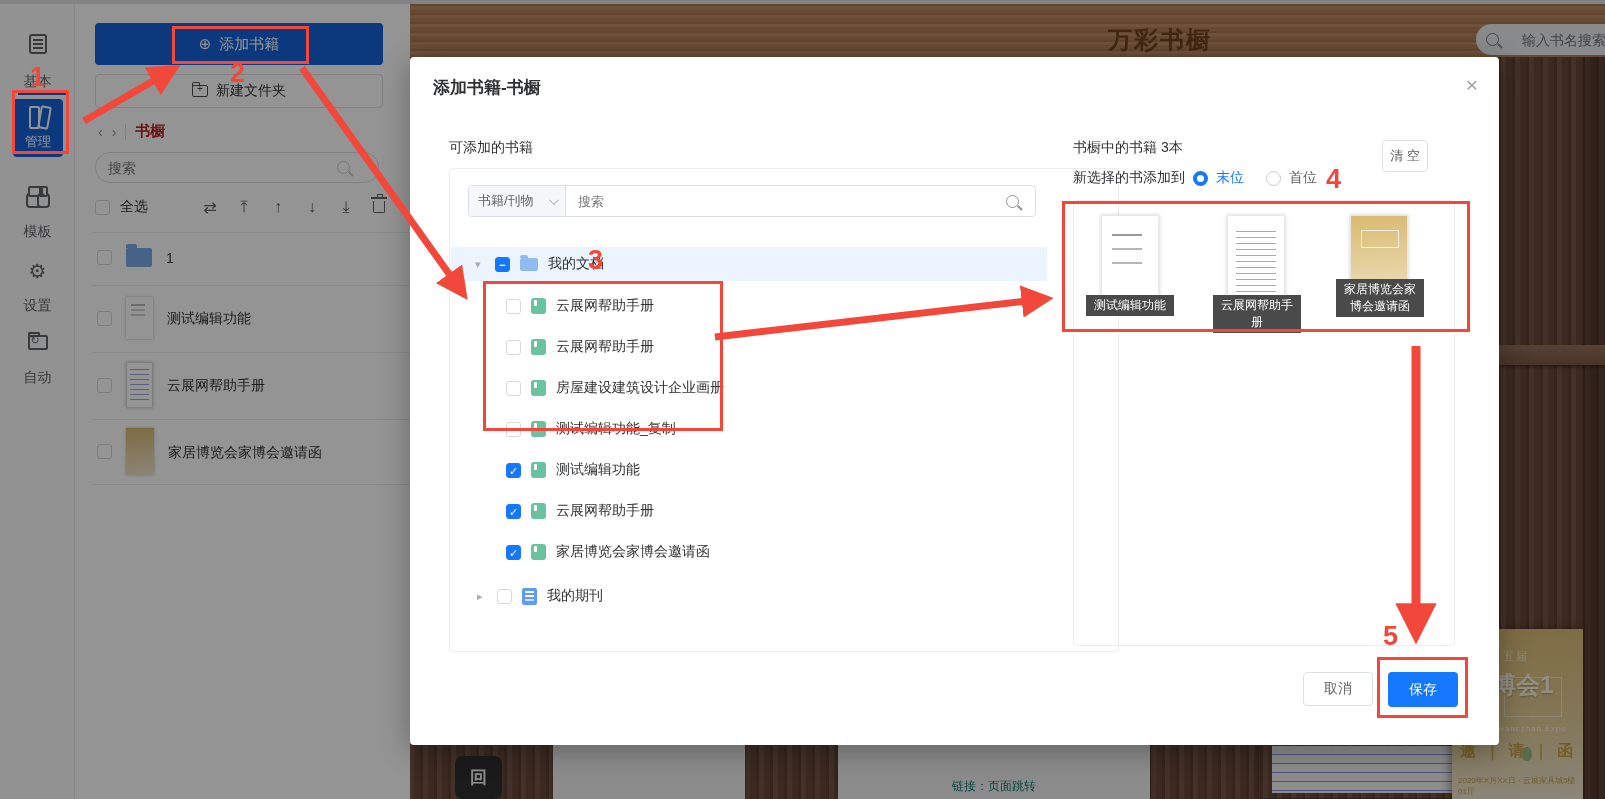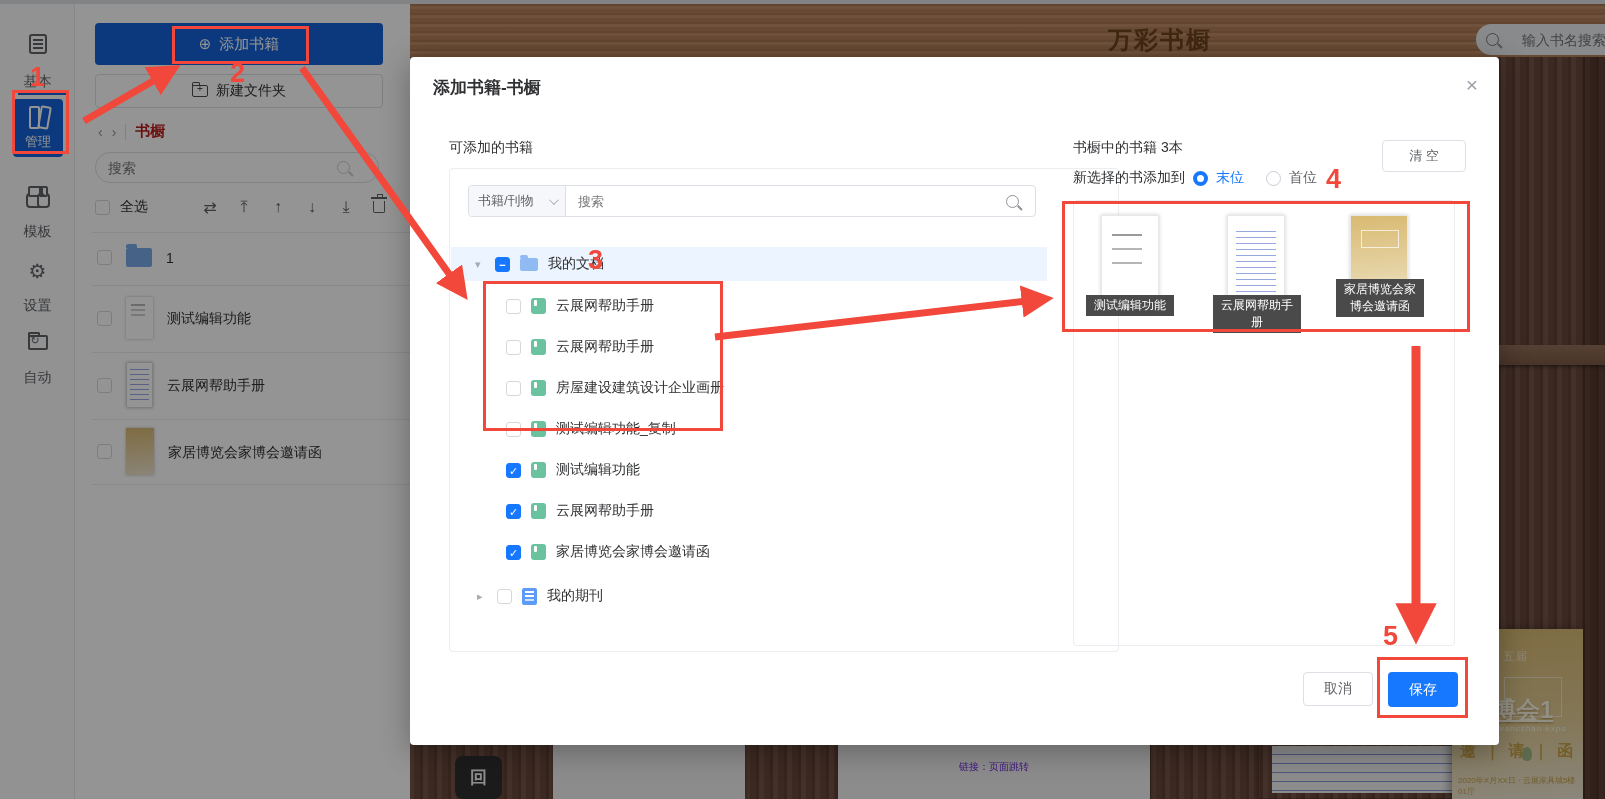--- a/index.html
+++ b/index.html
@@ -22,30 +22,30 @@
     background-color:#6f4e40;
     background-image:repeating-linear-gradient(90deg, rgba(40,18,10,.25) 0 3px, rgba(255,255,255,.04) 3px 8px, rgba(40,18,10,.1) 8px 14px); }
   #shelf-bar { left:1499px; top:345px; width:106px; height:20px;
     background:linear-gradient(180deg,#96705a,#7e5a47); box-shadow:0 2px 3px rgba(0,0,0,.4); }
   #right-pillar { left:1583px; top:57px; width:22px; height:742px; background:rgba(30,12,6,.25); }
 
   
   .bg-page { background:#f2f2f2; box-shadow:0 0 6px rgba(0,0,0,.35); }
   #bg-page1 { left:553px; top:742px; width:192px; height:57px; }
   #bg-page2 { left:838px; top:738px; width:312px; height:61px; text-align:center; }
-  #bg-page2 .ptxt { margin-top:22px; font-size:10px; color:#6d28d9; }
+  #bg-page2 .ptxt { margin-top:40px; font-size:12px; color:#0f766e; }
   #bg-page3 { left:1258px; top:740px; width:262px; height:59px; padding:6px 14px;
     background-image:repeating-linear-gradient(180deg, transparent 0 5px, #8495d2 5px 6px, transparent 6px 9px); background-clip:content-box; }
   #qr-badge { left:455px; top:756px; width:47px; height:43px; background:#2f2f2f; border-radius:8px;
     color:#f5f5f5; display:flex; align-items:center; justify-content:center; font-size:17px; font-weight:bold; }
   #gold-book { left:1452px; top:629px; width:131px; height:170px;
     background:linear-gradient(175deg,#d9ba72 0%,#e3cd96 55%,#f0e8d6 100%); box-shadow:-3px 0 8px rgba(0,0,0,.35); }
   #gold-book .badge { position:absolute; left:51px; top:20px; font-size:11px; color:#f7ecd0; letter-spacing:2px; }
   #gold-book .frame { position:absolute; left:52px; top:48px; width:58px; height:40px; border:1px solid rgba(255,255,255,.55); }
-  #gold-book .gtitle { position:absolute; left:40px; top:65px; width:90px; font-size:24px; font-weight:bold; color:#faf5e4; text-shadow:0 1px 2px rgba(120,90,30,.5);text-decoration:underline; }
+  #gold-book .gtitle { position:absolute; left:40px; top:40px; width:90px; font-size:24px; font-weight:bold; color:#faf5e4; text-shadow:0 1px 2px rgba(120,90,30,.5); }
   #gold-book .gen { position:absolute; left:46px; top:95px; font-size:8px; color:rgba(255,255,255,.75); letter-spacing:1px; }
   #gold-book .invite { position:absolute; left:8px; top:112px; width:120px; font-size:16px; font-weight:bold; color:#c9a44a; letter-spacing:2px; }
   #gold-book .gdate { position:absolute; left:6px; top:146px; width:124px; font-size:8px; color:#c3a14e; }
   #gold-book .plant { position:absolute; left:70px; top:118px; width:10px; height:14px; background:#8fae7a; border-radius:50% 50% 40% 40%; opacity:.8; }
 
   
   #app-left { left:0; top:4px; width:410px; height:795px; background:#fff; }
   #side-nav { position:absolute; left:0; top:0; width:75px; height:795px; background:#fbfbfc; border-right:1px solid #e8e8e8; }
   .nav-item { position:absolute; left:0; width:75px; text-align:center; color:#606266; }
   .nav-item .nlabel { font-size:14px; margin-top:15px; }
@@ -127,21 +127,21 @@
   .tfolder::before { content:""; position:absolute; top:-3px; left:0; width:8px; height:3px; background:#8fbbf2; border-radius:2px 2px 0 0; }
   .gbook { width:15px; height:16px; background:#6ac39e; border-radius:3px; position:relative; flex:none; }
   .gbook::after { content:""; position:absolute; left:3px; top:2px; width:3px; height:6px; background:#fff; border-radius:1px; }
   .jicon { width:15px; height:17px; background:#5c9cf5; border-radius:2px; position:relative; flex:none; }
   .jicon::before { content:""; position:absolute; left:3px; top:3px; width:9px; height:2px; background:#fff; box-shadow:0 4px 0 #fff, 0 8px 0 rgba(255,255,255,.7); }
   #root-row { top:78px; background:#ecf5ff; padding-left:24px; }
   .child-row { padding-left:55px; }
   #journal-row { padding-left:26px; }
 
   #shelf-count { position:absolute; left:663px; top:82px; font-size:14px; color:#303133; }
-  #btn-clear { position:absolute; left:972px; top:83px; width:84px; height:32px; border:1px solid #dcdfe6; border-radius:4px; background:#fff;
+  #btn-clear { position:absolute; left:972px; top:83px; width:46px; height:32px; border:1px solid #dcdfe6; border-radius:4px; background:#fff;
     font-size:13px; color:#606266; display:flex; align-items:center; justify-content:center; }
   #pos-row { position:absolute; left:663px; top:112px; display:flex; align-items:center; gap:8px; font-size:14px; color:#303133; }
   .radio { width:15px; height:15px; border-radius:50%; border:1px solid #c9ccd4; background:#fff; flex:none; }
   .radio.sel { border:4.5px solid #1677ff; }
   #pos-row .sel-label { color:#1677ff; margin-right:14px; }
   #pos-row .unsel-label { color:#606266; }
   #shelf-box { position:absolute; left:663px; top:143px; width:382px; height:446px; border:1px solid #ebedf0; border-radius:4px; }
   .shelf-cover { position:absolute; top:14px; width:58px; height:98px; box-shadow:0 0 4px rgba(0,0,0,.2); border:1px solid #e8e8e8; }
   .cov-doc { background:#fff; }
   .cov-doc::before { content:""; position:absolute; left:10px; top:18px; width:30px; height:2px; background:#9a9a9a; box-shadow:0 14px 0 #b5b5b5, 0 28px 0 #b5b5b5; }

